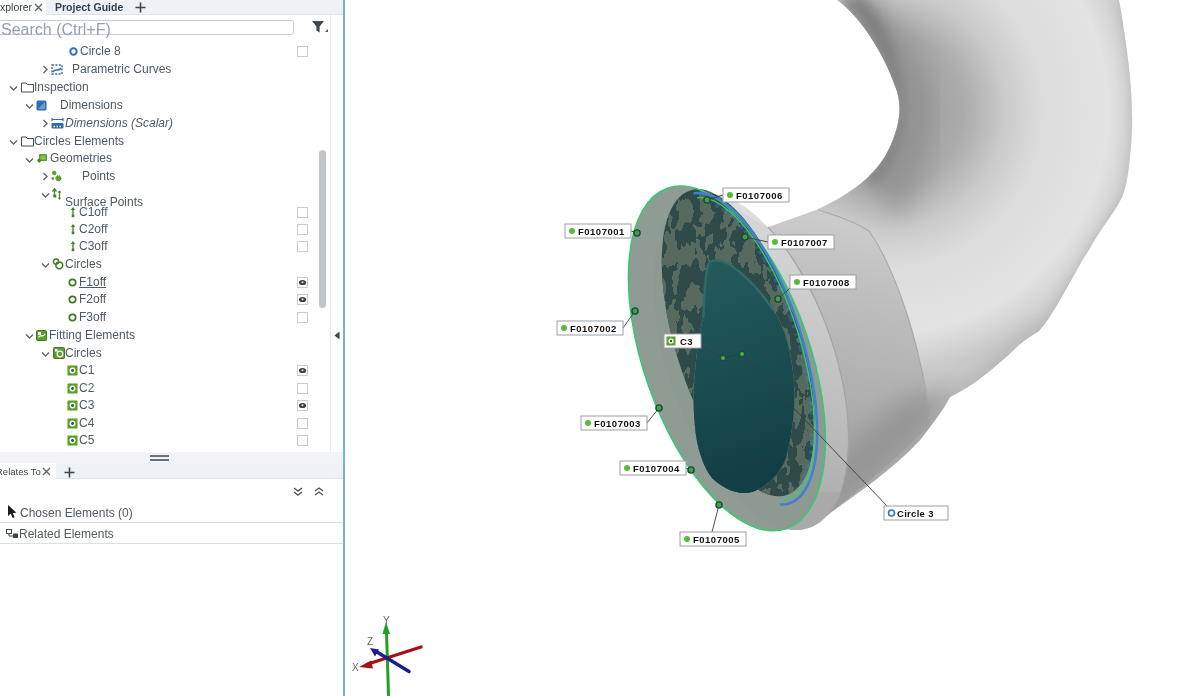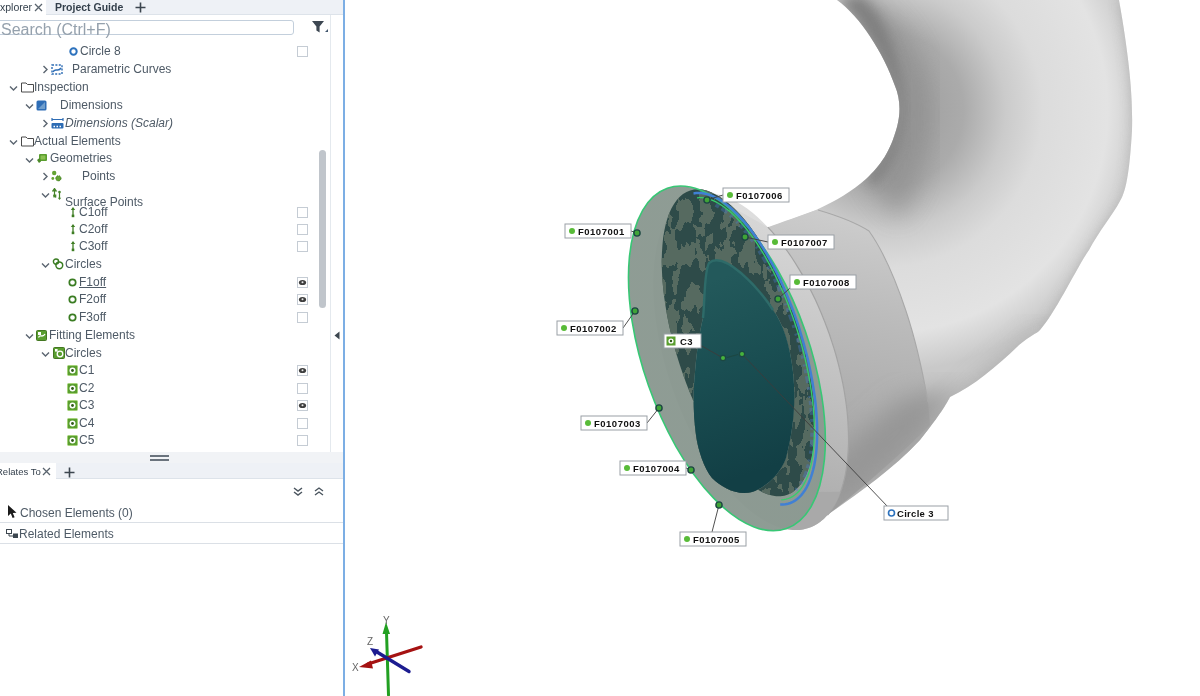--- a/index.html
+++ b/index.html
@@ -214,21 +214,21 @@
         <rect x="0.5" y="6" width="12" height="5.5" rx="1" fill="#2d6cb4"></rect>
         <path d="M2.5 9.5 H4 M5.5 9.5 H7 M8.5 9.5 H10" stroke="#fff" stroke-width="1.4"></path>
       </svg>
       <div class="rowtxt" style="left:65px;top:115.5px;font-style:italic;">Dimensions (Scalar)</div>
 <svg class="exp" style="left:9px;top:138.0px;" width="9" height="6" viewBox="0 0 9 6">
         <path d="M1 1 L4.5 4.5 L8 1" stroke="#5b6570" stroke-width="1.4" fill="none"></path>
       </svg>
       <svg class="ic" style="left:21px;top:136.0px;" width="13" height="11" viewBox="0 0 13 11">
         <path d="M0.5 1 H5 L6.5 2.5 H12.5 V10 H0.5 Z" fill="#fff" stroke="#4a4a4a" stroke-width="1"></path>
       </svg>
-      <div class="rowtxt" style="left:34px;top:133.5px;">Actual Elements</div>
+      <div class="rowtxt" style="left:34px;top:133.5px;">Circles Elements</div>
 <svg class="exp" style="left:25px;top:155.5px;" width="9" height="6" viewBox="0 0 9 6">
         <path d="M1 1 L4.5 4.5 L8 1" stroke="#5b6570" stroke-width="1.4" fill="none"></path>
       </svg>
       <svg class="ic" style="left:36px;top:153.0px;" width="12" height="11" viewBox="0 0 12 11">
         <rect x="3" y="1" width="8" height="7" rx="1" fill="#5a9e2f"></rect>
         <rect x="4.6" y="2.6" width="4.8" height="3.8" rx="0.5" fill="#8cc153"></rect>
         <path d="M3.5 5 L1 7 L3 10 L5 8.5" fill="#4c8a28"></path>
       </svg>
       <div class="rowtxt" style="left:50px;top:151.0px;">Geometries</div>
 <svg class="exp" style="left:41px;top:172.3px;" width="6" height="9" viewBox="0 0 6 9">

